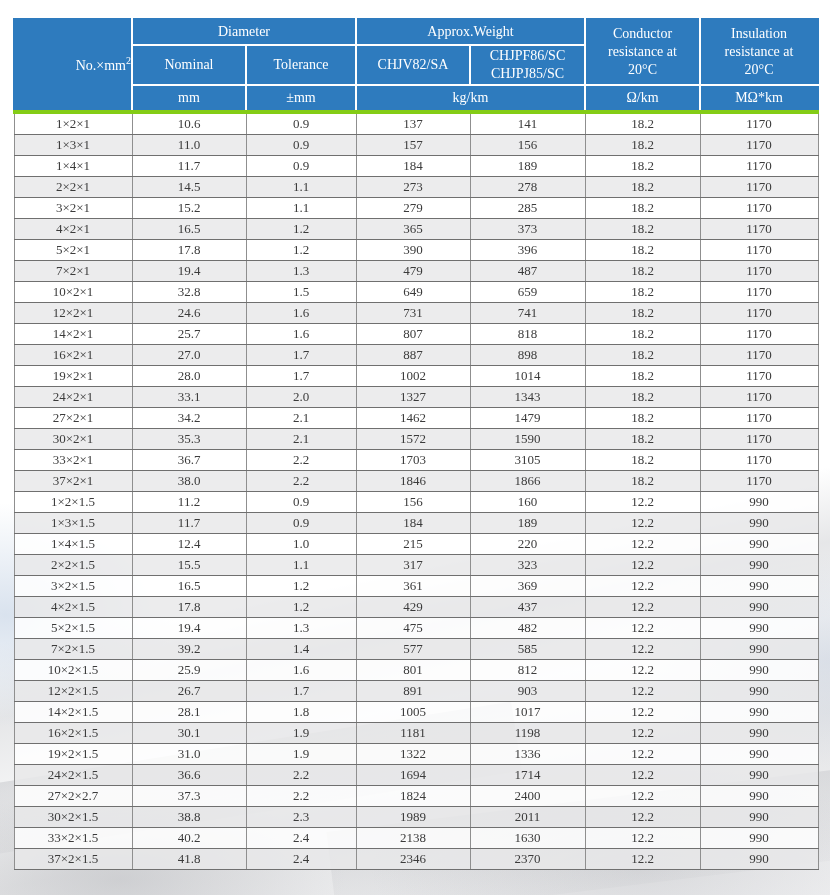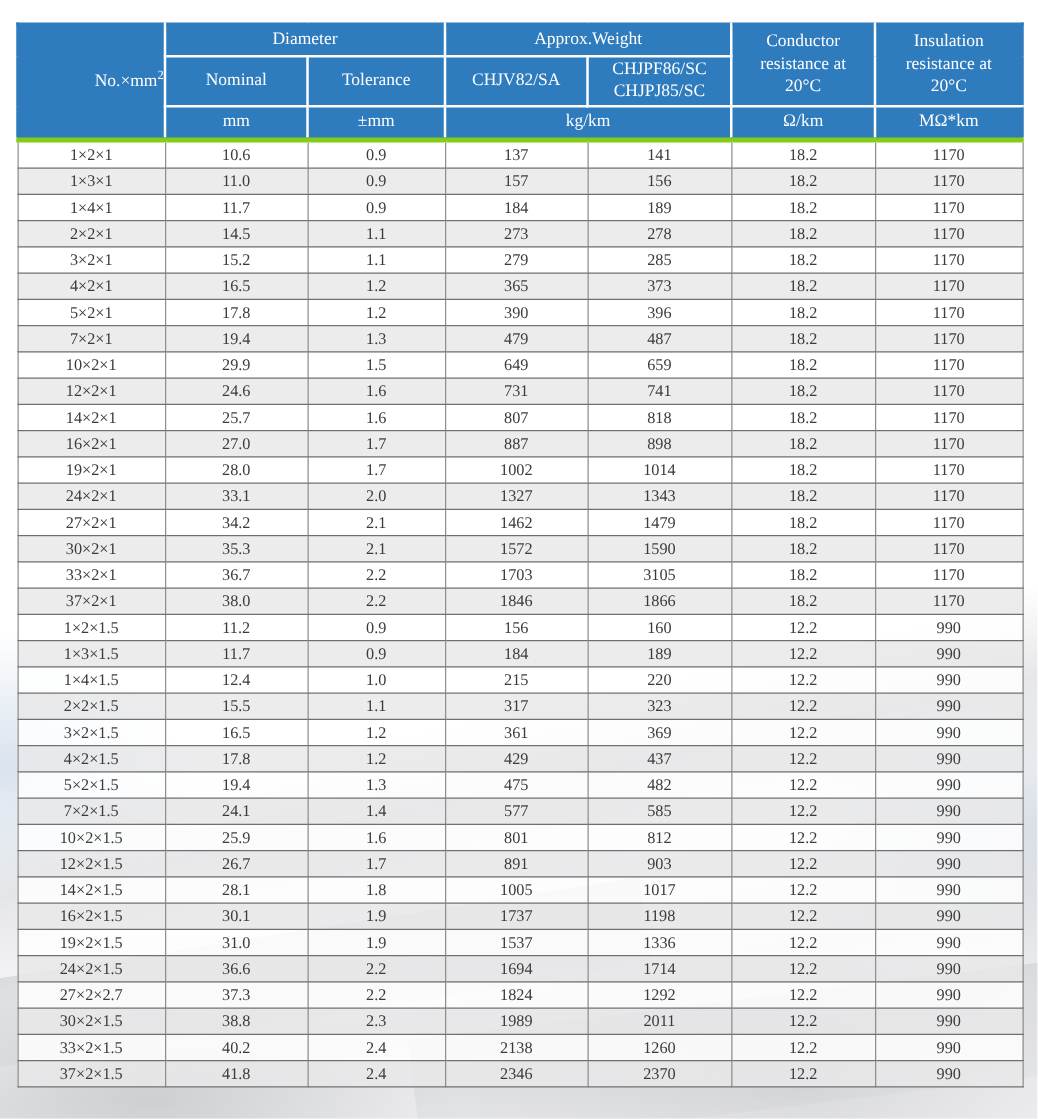--- a/index.html
+++ b/index.html
@@ -222,21 +222,21 @@
           <td>7×2×1</td>
           <td>19.4</td>
           <td>1.3</td>
           <td>479</td>
           <td>487</td>
           <td>18.2</td>
           <td>1170</td>
         </tr>
         <tr>
           <td>10×2×1</td>
-          <td>29.9</td>
+          <td>32.8</td>
           <td>1.5</td>
           <td>649</td>
           <td>659</td>
           <td>18.2</td>
           <td>1170</td>
         </tr>
         <tr>
           <td>12×2×1</td>
           <td>24.6</td>
           <td>1.6</td>
@@ -375,21 +375,21 @@
           <td>5×2×1.5</td>
           <td>19.4</td>
           <td>1.3</td>
           <td>475</td>
           <td>482</td>
           <td>12.2</td>
           <td>990</td>
         </tr>
         <tr>
           <td>7×2×1.5</td>
-          <td>24.1</td>
+          <td>39.2</td>
           <td>1.4</td>
           <td>577</td>
           <td>585</td>
           <td>12.2</td>
           <td>990</td>
         </tr>
         <tr>
           <td>10×2×1.5</td>
           <td>25.9</td>
           <td>1.6</td>
@@ -413,67 +413,67 @@
           <td>1.8</td>
           <td>1005</td>
           <td>1017</td>
           <td>12.2</td>
           <td>990</td>
         </tr>
         <tr>
           <td>16×2×1.5</td>
           <td>30.1</td>
           <td>1.9</td>
-          <td>1737</td>
+          <td>1181</td>
           <td>1198</td>
           <td>12.2</td>
           <td>990</td>
         </tr>
         <tr>
           <td>19×2×1.5</td>
           <td>31.0</td>
           <td>1.9</td>
-          <td>1537</td>
+          <td>1322</td>
           <td>1336</td>
           <td>12.2</td>
           <td>990</td>
         </tr>
         <tr>
           <td>24×2×1.5</td>
           <td>36.6</td>
           <td>2.2</td>
           <td>1694</td>
           <td>1714</td>
           <td>12.2</td>
           <td>990</td>
         </tr>
         <tr>
           <td>27×2×2.7</td>
           <td>37.3</td>
           <td>2.2</td>
           <td>1824</td>
-          <td>1292</td>
+          <td>2400</td>
           <td>12.2</td>
           <td>990</td>
         </tr>
         <tr>
           <td>30×2×1.5</td>
           <td>38.8</td>
           <td>2.3</td>
           <td>1989</td>
           <td>2011</td>
           <td>12.2</td>
           <td>990</td>
         </tr>
         <tr>
           <td>33×2×1.5</td>
           <td>40.2</td>
           <td>2.4</td>
           <td>2138</td>
-          <td>1260</td>
+          <td>1630</td>
           <td>12.2</td>
           <td>990</td>
         </tr>
         <tr>
           <td>37×2×1.5</td>
           <td>41.8</td>
           <td>2.4</td>
           <td>2346</td>
           <td>2370</td>
           <td>12.2</td>

